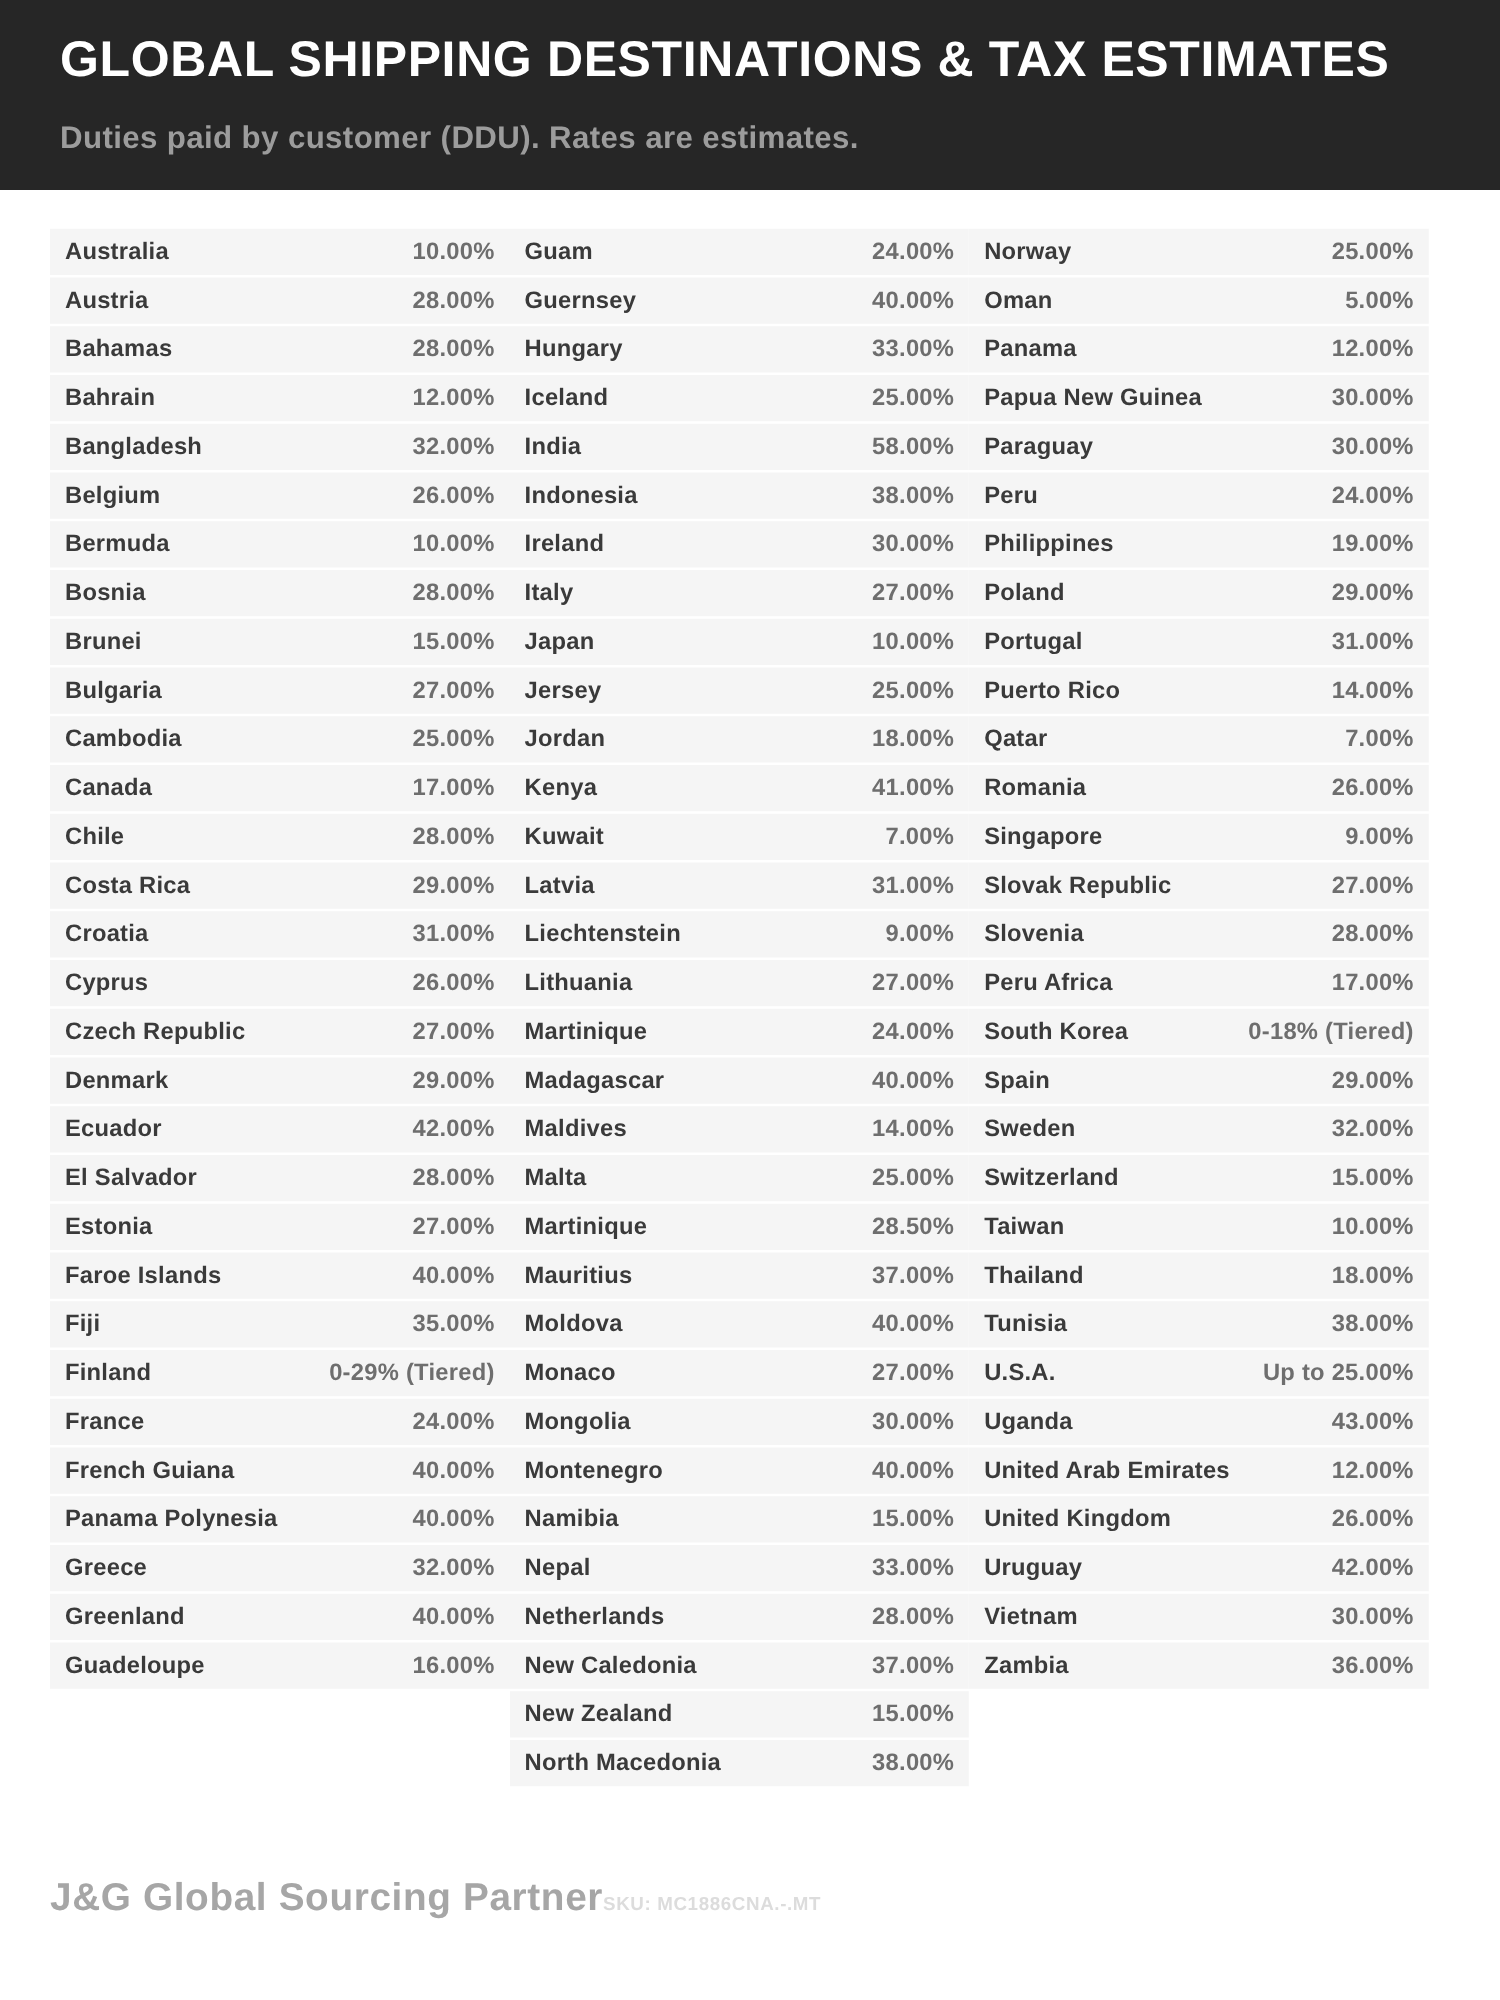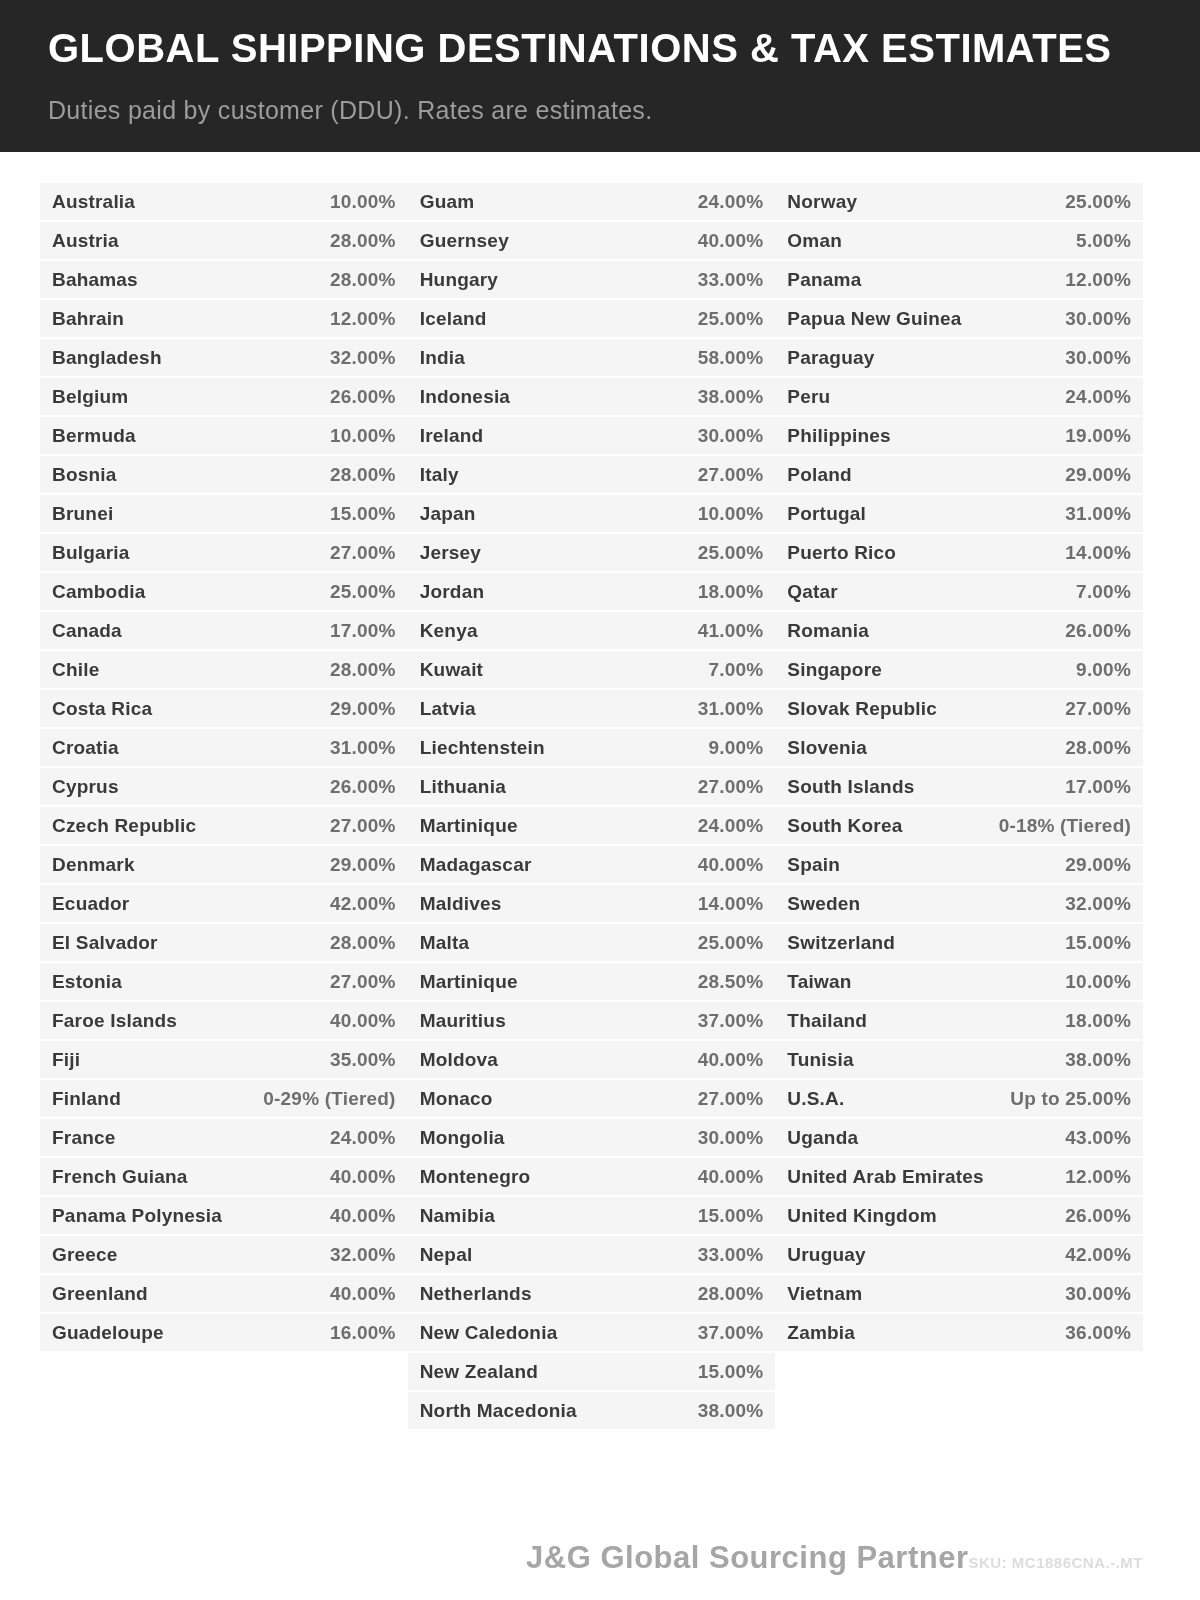--- a/index.html
+++ b/index.html
@@ -22,21 +22,21 @@
   .title {
     color: #ffffff;
     font-size: 40px;
     font-weight: 800;
     letter-spacing: 0.5px;
     white-space: nowrap;
   }
   .subtitle {
     color: #9c9c9c;
     font-size: 25px;
-    font-weight: 400;
+    font-weight: 700;
     margin-top: 25px;
     letter-spacing: 0.3px;
   }
   .table {
     margin: 31px 57px 0 40px;
     display: grid;
     grid-template-columns: repeat(3, 1fr);
     align-items: start;
   }
   .col { display: block; }
@@ -61,23 +61,23 @@
     font-weight: 700;
     color: #6e6e6e;
     letter-spacing: 0.2px;
     white-space: nowrap;
     text-align: right;
   }
   .footer {
     position: absolute;
     left: 40px;
     right: 57px;
-    top: 1540px;
+    top: 1500px;
     display: flex;
-    justify-content: flex-end;
+    justify-content: flex-start;
     align-items: baseline;
   }
   .brand {
     font-size: 31px;
     font-weight: 700;
     color: #a6a6a6;
     letter-spacing: 0.5px;
   }
   .sku {
     font-size: 15px;
@@ -402,21 +402,21 @@
       </div>
       <div class="row">
         <span class="country">Slovak Republic</span>
         <span class="rate">27.00%</span>
       </div>
       <div class="row">
         <span class="country">Slovenia</span>
         <span class="rate">28.00%</span>
       </div>
       <div class="row">
-        <span class="country">South Islands</span>
+        <span class="country">Peru Africa</span>
         <span class="rate">17.00%</span>
       </div>
       <div class="row">
         <span class="country">South Korea</span>
         <span class="rate">0-18% (Tiered)</span>
       </div>
       <div class="row">
         <span class="country">Spain</span>
         <span class="rate">29.00%</span>
       </div>

